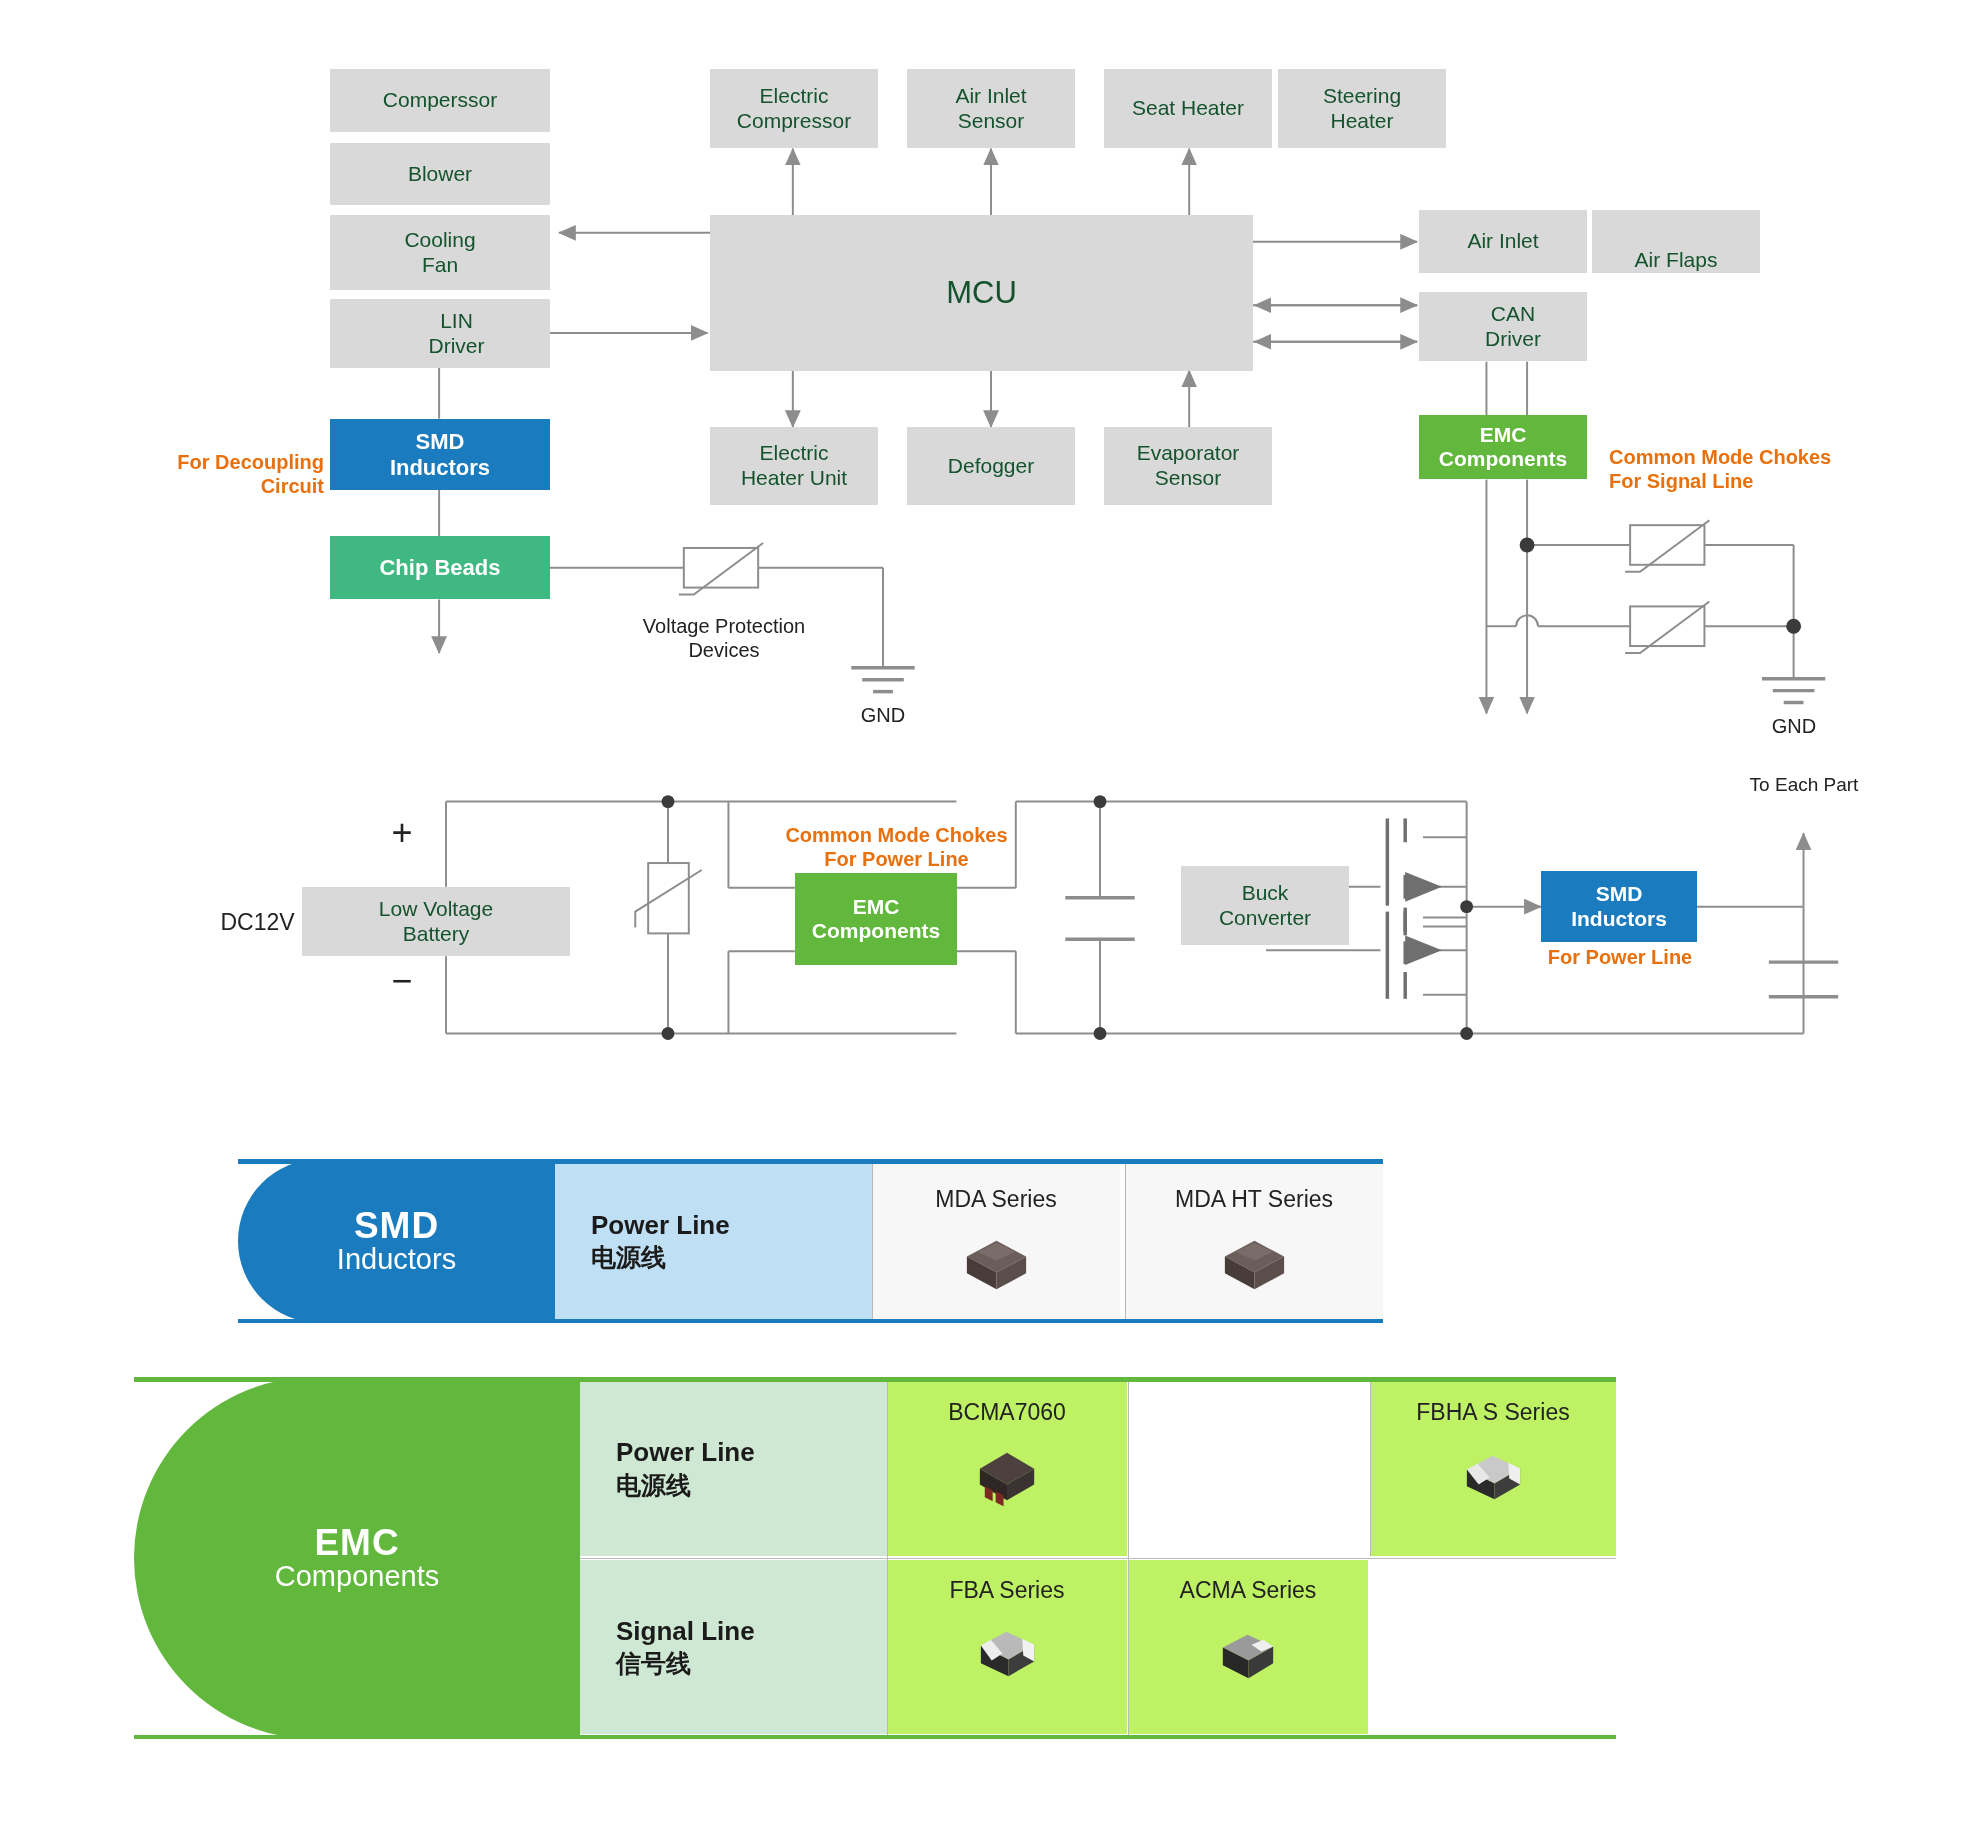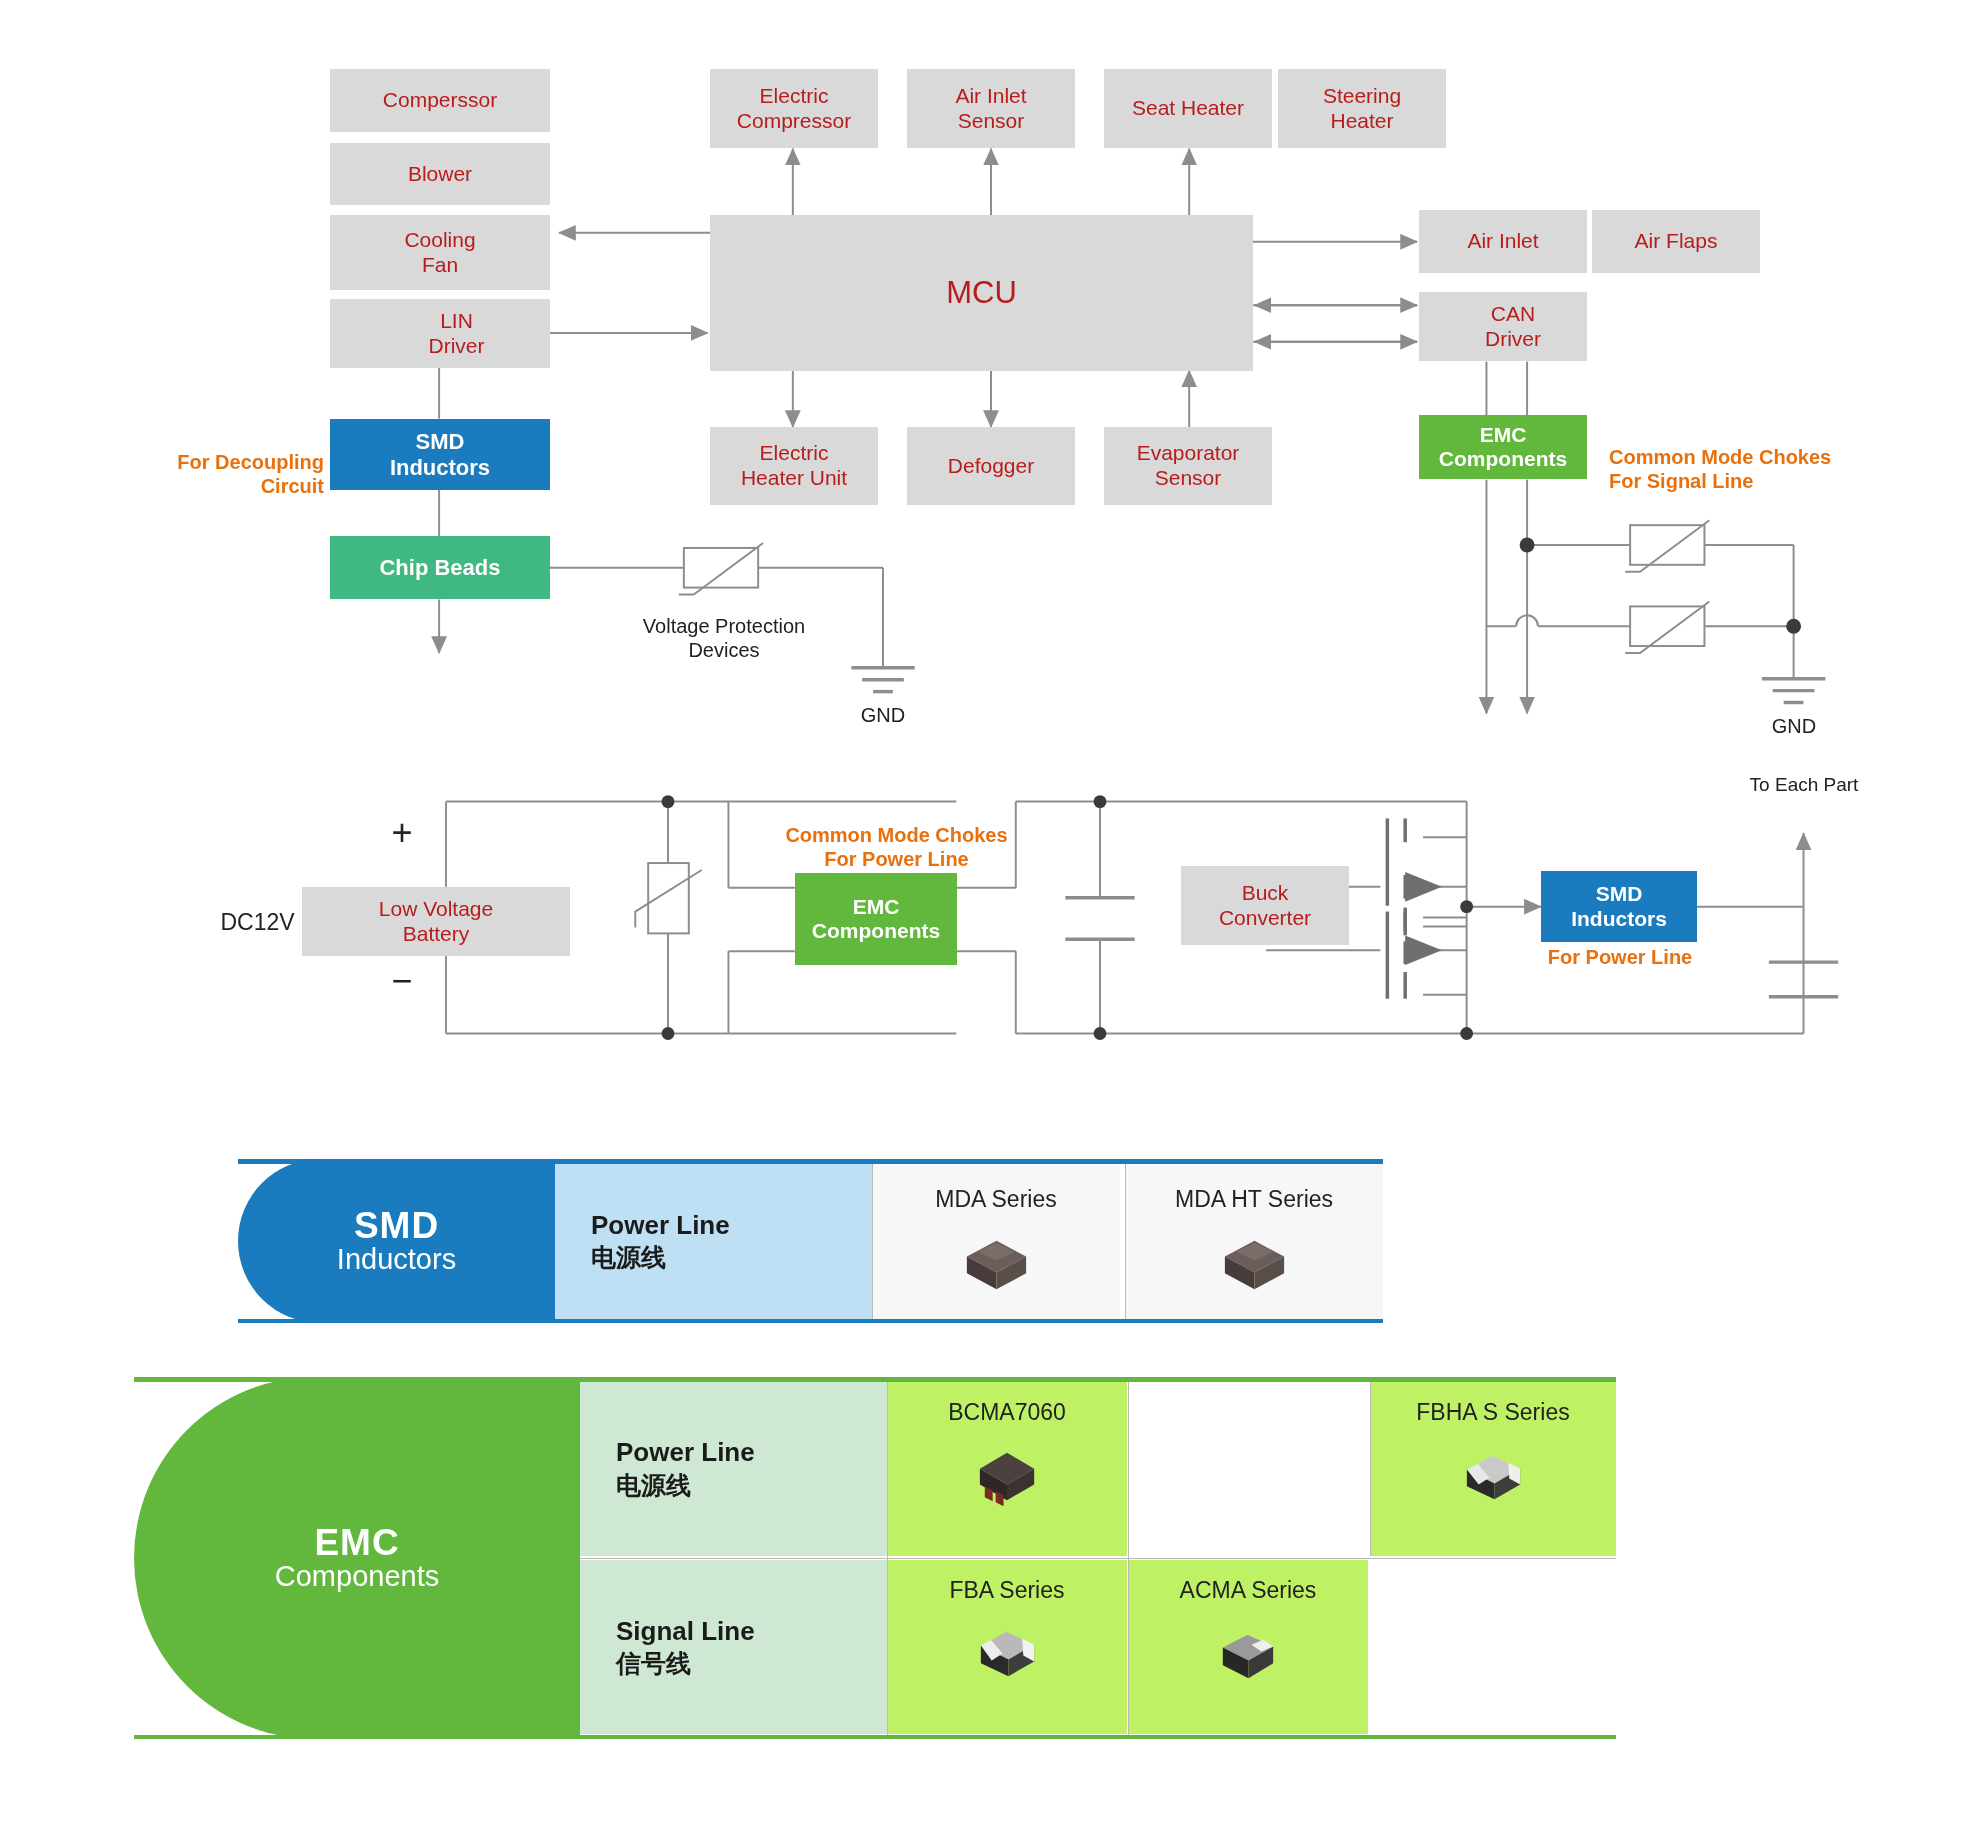--- a/index.html
+++ b/index.html
@@ -3,21 +3,21 @@
 <meta charset="utf-8">
 <style>
   html,body{margin:0;padding:0;background:#ffffff;}
   body{font-family:"Liberation Sans",sans-serif;}
   #stage{position:relative;width:1985px;height:1844px;background:#fff;overflow:hidden;}
 
   
   .abs{position:absolute;box-sizing:border-box;}
 
   
-  .gbox{background:#d9d9d9;color:#b91c1c;display:flex;align-items:center;justify-content:center;
+  .gbox{background:#d9d9d9;color:#14532d;display:flex;align-items:center;justify-content:center;
         text-align:center;line-height:1.18;font-size:21px;font-weight:400;}
   .bbox{background:#1a7cbe;color:#fff;display:flex;align-items:center;justify-content:center;
         text-align:center;line-height:1.15;font-size:22px;font-weight:700;}
   .tealbox{background:#3fb882;color:#fff;display:flex;align-items:center;justify-content:center;
         text-align:center;line-height:1.15;font-size:22px;font-weight:700;}
   .greenbox{background:#62b83d;color:#fff;display:flex;align-items:center;justify-content:center;
         text-align:center;line-height:1.15;font-size:22px;font-weight:700;}
 
   
   .orange{color:#e8700d;font-weight:700;font-size:20px;line-height:1.2;}
@@ -277,21 +277,21 @@
   </div>
 
   <div class="abs gbox" style="left:710px;top:215px;width:543px;height:156px;font-size:31px;">
     <span>MCU</span>
   </div>
 
   <div class="abs gbox" style="left:1419px;top:210px;width:168px;height:63px;">
     <span>Air Inlet</span>
   </div>
 
-  <div class="abs gbox" style="left:1592px;top:210px;width:168px;height:63px;">
+  <div class="abs gbox" style="left:1592px;top:210px;width:168px;height:63px;align-items:flex-end;">
     <span>Air Flaps</span>
   </div>
 
   <div class="abs gbox" style="left:1419px;top:292px;width:168px;height:69px;white-space:pre-line;padding-left:20px;">
     <span>CAN
 Driver</span>
   </div>
 
   <div class="abs greenbox" style="left:1419px;top:415px;width:168px;height:64px;white-space:pre-line;font-size:21px;">
     <span>EMC

